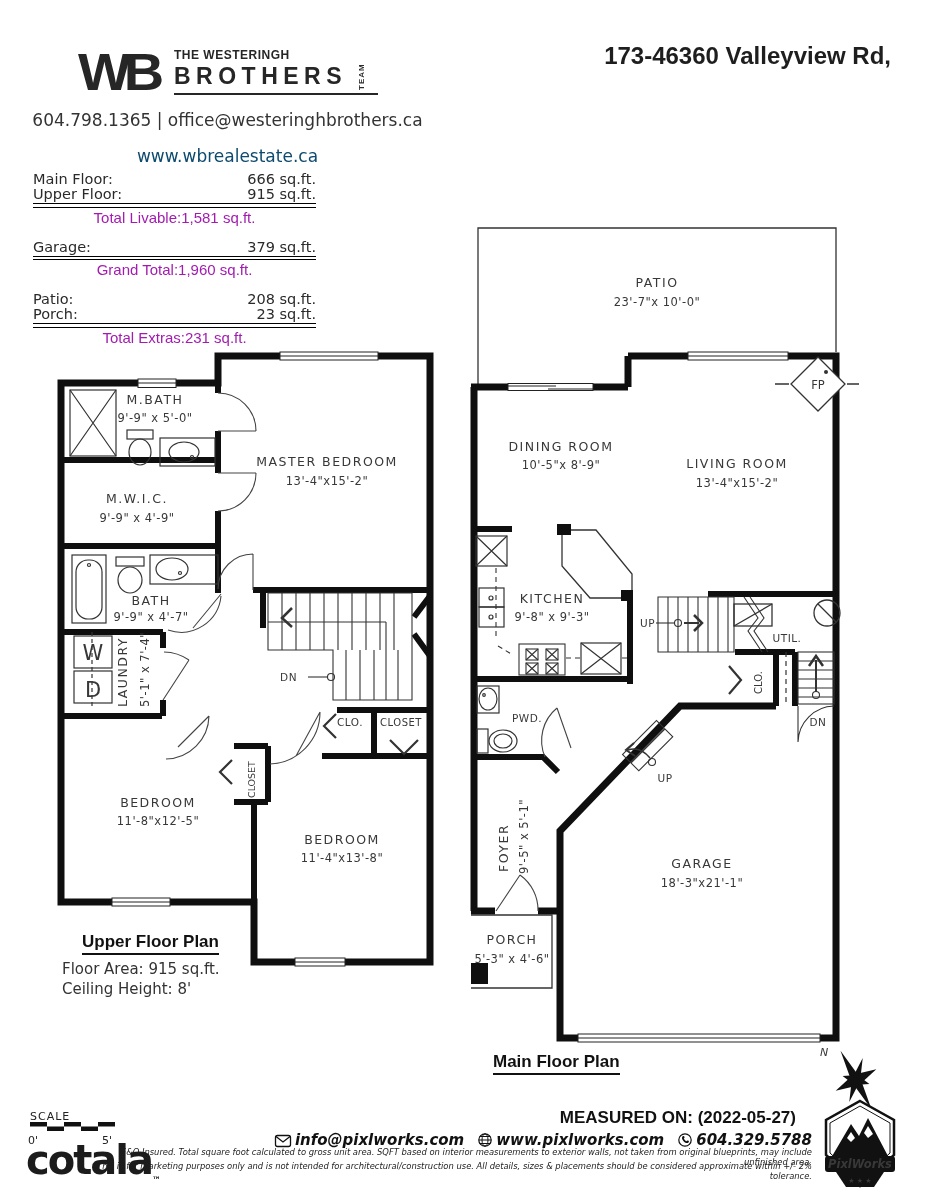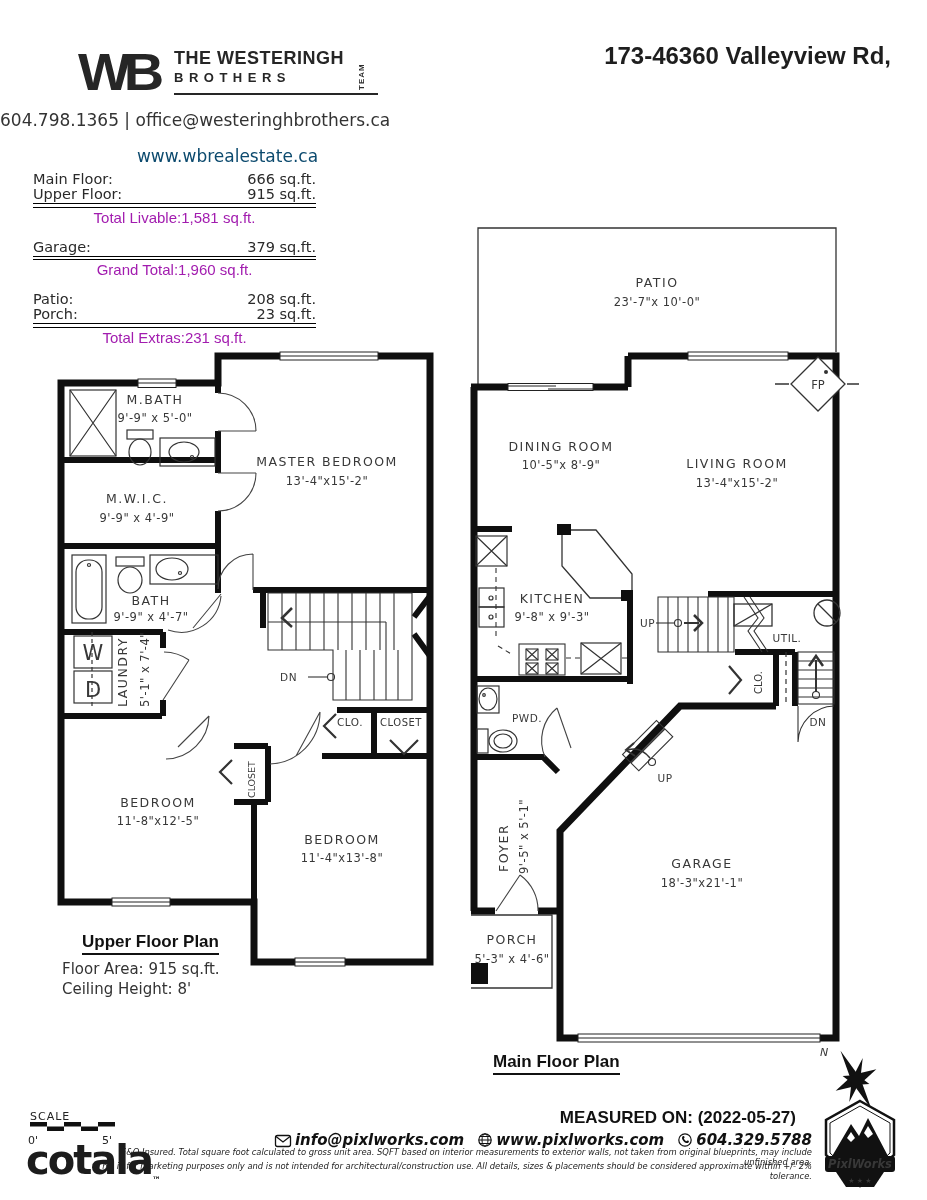--- a/index.html
+++ b/index.html
@@ -6,26 +6,26 @@
   body{width:927px;height:1200px;position:relative;font-family:"DejaVu Sans",sans-serif;color:#2e2e2e;overflow:hidden;}
   .abs{position:absolute;}
   svg{position:absolute;overflow:visible;}
   svg text{font-family:"DejaVu Sans",sans-serif;fill:#383838;}
   .room-name{font-size:12.5px;letter-spacing:1.5px;}
   .room-dims{font-size:11.5px;letter-spacing:0.5px;}
   .small-lab{font-size:10.5px;letter-spacing:0.5px;}
   
   .wb-mark{left:78px;top:40px;font-size:56px;font-weight:800;letter-spacing:-7px;font-family:"Liberation Sans",sans-serif;transform:scaleY(0.92);color:#262626;}
   .brand{left:174px;top:48px;color:#262626;}
-  .brand .l1{font-size:18px;font-weight:800;letter-spacing:0.5px;font-family:"Liberation Sans",sans-serif;}
-  .brand .l2{font-size:13px;font-weight:800;letter-spacing:5.5px;font-family:"Liberation Sans",sans-serif;margin-top:1px;}
+  .brand .l1{font-size:12px;font-weight:800;letter-spacing:0.5px;font-family:"Liberation Sans",sans-serif;}
+  .brand .l2{font-size:23px;font-weight:800;letter-spacing:5.5px;font-family:"Liberation Sans",sans-serif;margin-top:1px;}
   .brand-underline{left:174px;top:93px;width:204px;border-top:2px solid #262626;}
   .team{left:357px;top:50px;font-size:8px;font-weight:700;letter-spacing:1px;transform:rotate(-90deg) translate(-40px,0);transform-origin:left top;width:40px;font-family:"Liberation Sans",sans-serif;}
   .addr{right:36px;top:40px;text-align:right;font-size:24px;font-weight:800;line-height:31px;color:#1e1e1e;font-family:"Liberation Sans",sans-serif;}
-  .contact{left:0px;top:110px;width:455px;text-align:left;font-size:17px;color:#333;}
+  .contact{left:0px;top:110px;width:455px;text-align:center;font-size:17px;color:#333;}
   .website{left:0px;top:146px;width:455px;text-align:center;font-size:17px;color:#0c4a6e;}
   
   .atable{left:33px;top:172px;width:283px;font-size:14.5px;color:#2a2a2a;}
   .arow{display:flex;justify-content:space-between;line-height:15px;height:15px;}
   .arow .v{text-align:right;}
   .atotal{font-weight:400;font-size:15px;line-height:17px;height:17px;color:#a21caf;font-family:"Liberation Sans",sans-serif;display:flex;justify-content:center;}
   .rule{border-top:1.5px solid #000;border-bottom:1px solid #000;height:2.5px;margin:1px 0 1px 0;}
   .agap{height:14px;}
   
   .plan-title{font-size:17px;font-weight:800;color:#111;font-family:"Liberation Sans",sans-serif;}

